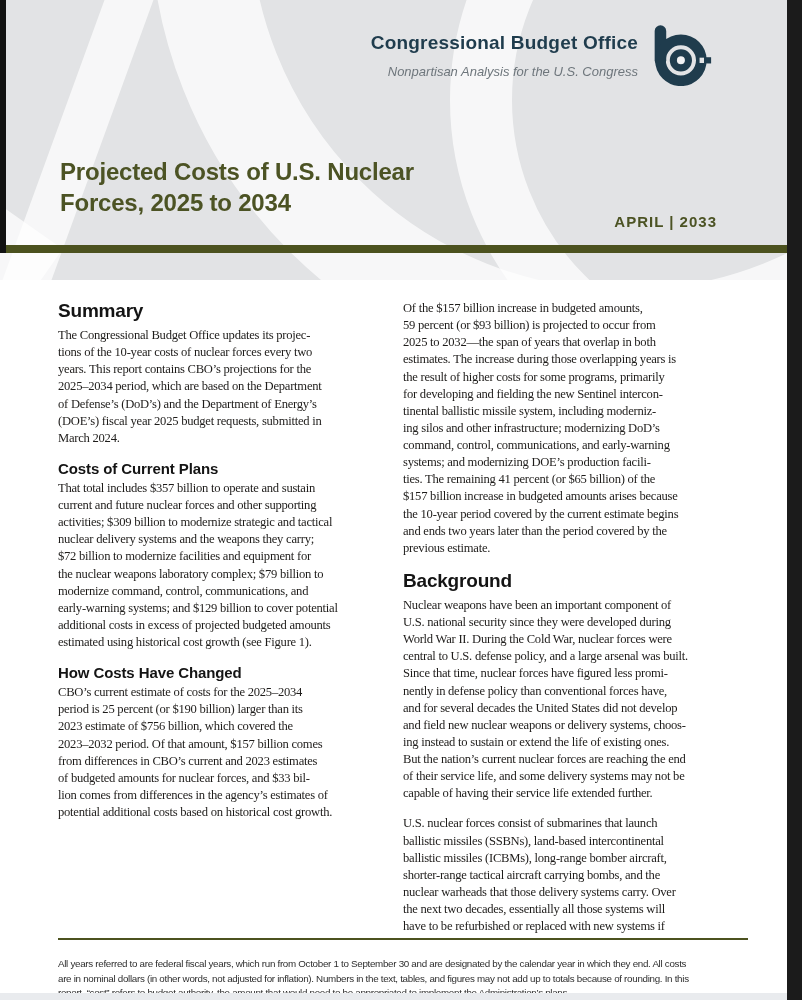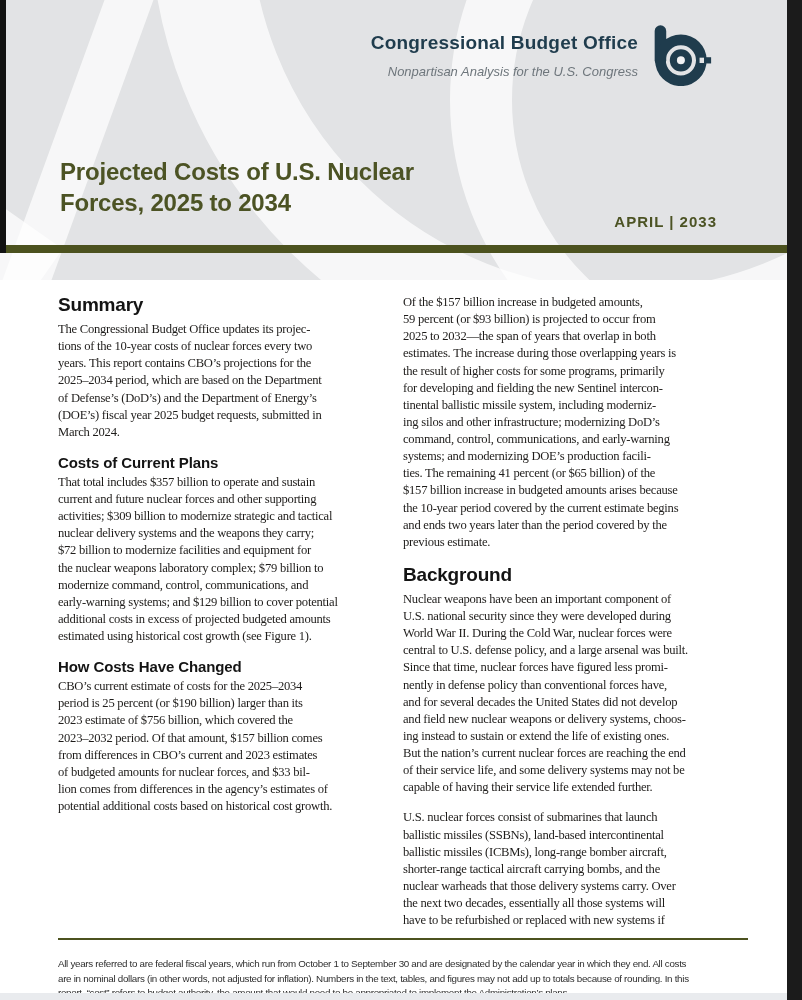--- a/index.html
+++ b/index.html
@@ -70,21 +70,21 @@
   .title-block { position:absolute; left:60px; top:156px; z-index:5; }
   .doc-title {
     font-size:24px; font-weight:bold; color:#4c5324;
     line-height:1.3; white-space:pre-line; letter-spacing:-0.2px;
   }
   .doc-date {
     position:absolute; top:213px; right:85px; z-index:5;
     font-size:15px; font-weight:bold; color:#4c5324; letter-spacing:1px;
   }
   
-  .col { position:absolute; top:294px; width:352px; color:#1e1c1a; }
+  .col { position:absolute; top:300px; width:352px; color:#1e1c1a; }
   .col-left  { left:58px; }
   .col-right { left:403px; }
   .col h2 {
     font-family:"Liberation Sans", sans-serif;
     font-size:19px; font-weight:bold; color:#141414;
     margin:0 0 5px 0; letter-spacing:-0.2px;
   }
   .col h3 {
     font-family:"Liberation Sans", sans-serif;
     font-size:15px; font-weight:bold; color:#141414;

